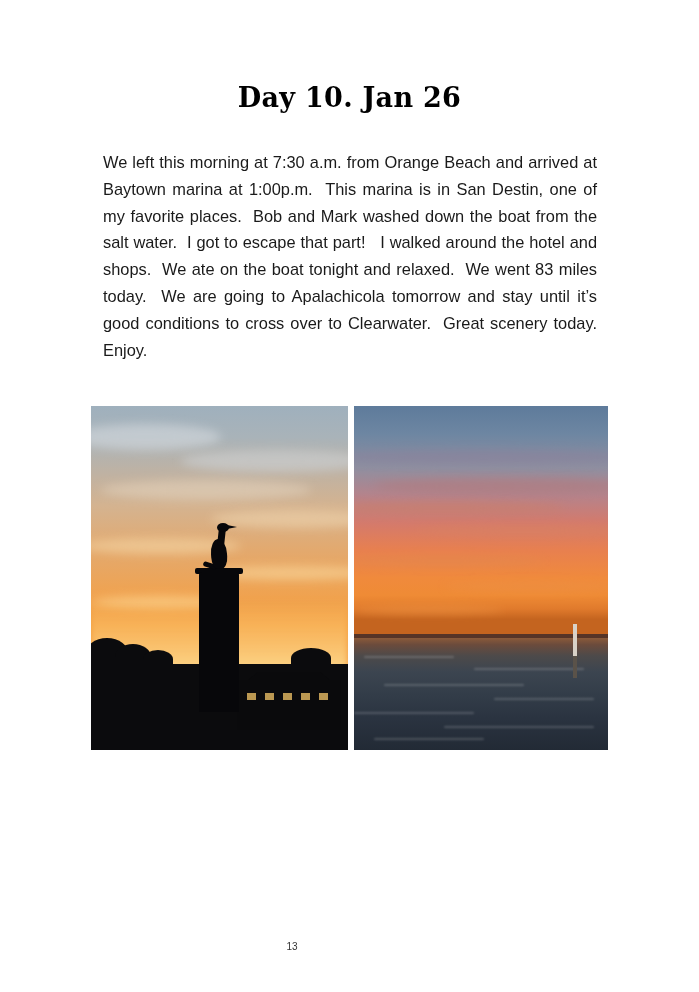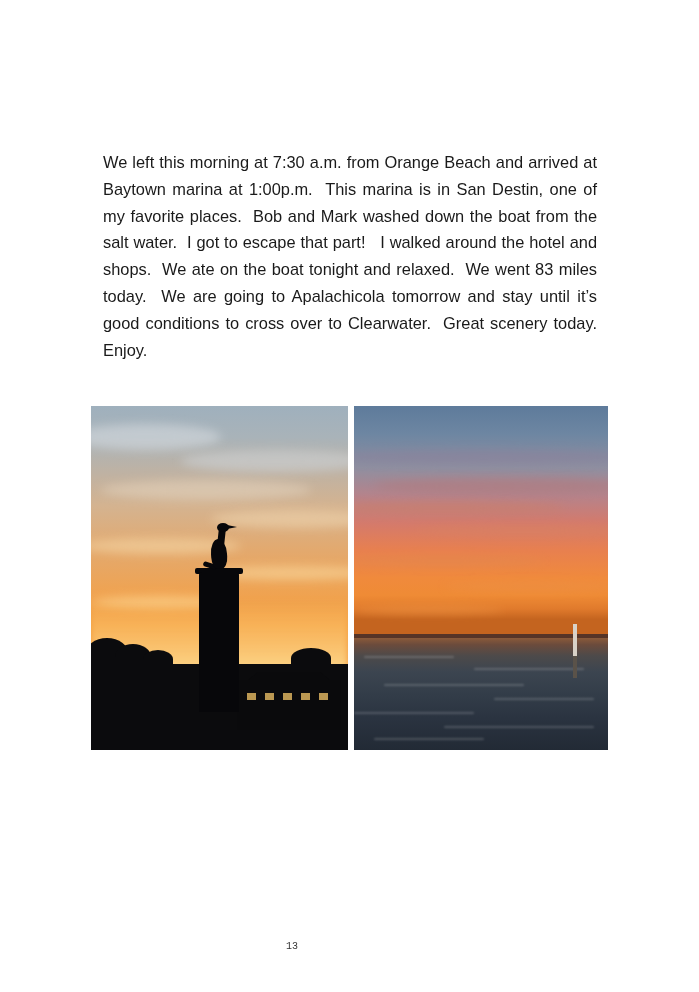--- a/index.html
+++ b/index.html
@@ -265,30 +265,31 @@
     width: 4px;
     height: 22px;
     background: #5a5249;
   }
   .page-number {
     position: absolute;
     top: 941px;
     left: 0;
     width: 584px;
     text-align: center;
-    font-family: Liberation Mono, monospace;
+    font-family: Liberation Sans, sans-serif;
     font-size: 10px;
     color: #333333;
   }
 </style>
 </head>
 <body>
 
 <div class="page">
 
+  <div class="title">Day 10. Jan 26</div>
 
   <div class="body-text">We left this morning at 7:30 a.m. from Orange Beach and arrived at Baytown marina at 1:00p.m.  This marina is in San Destin, one of my favorite places.  Bob and Mark washed down the boat from the salt water.  I got to escape that part!   I walked around the hotel and shops.  We ate on the boat tonight and relaxed.  We went 83 miles today.  We are going to Apalachicola tomorrow and stay until it’s good conditions to cross over to Clearwater.  Great scenery today.  Enjoy.</div>
 
   <div class="photo-row">
 
     <div class="photo photo-left">
       <div class="sky-left-fix"></div>
 
       <div class="cloud" style="left:-20px; top:18px; width:150px; height:26px; background:#d8dde2;"></div>
       <div class="cloud" style="left:90px; top:44px; width:190px; height:22px; background:#cfd3d6;"></div>

